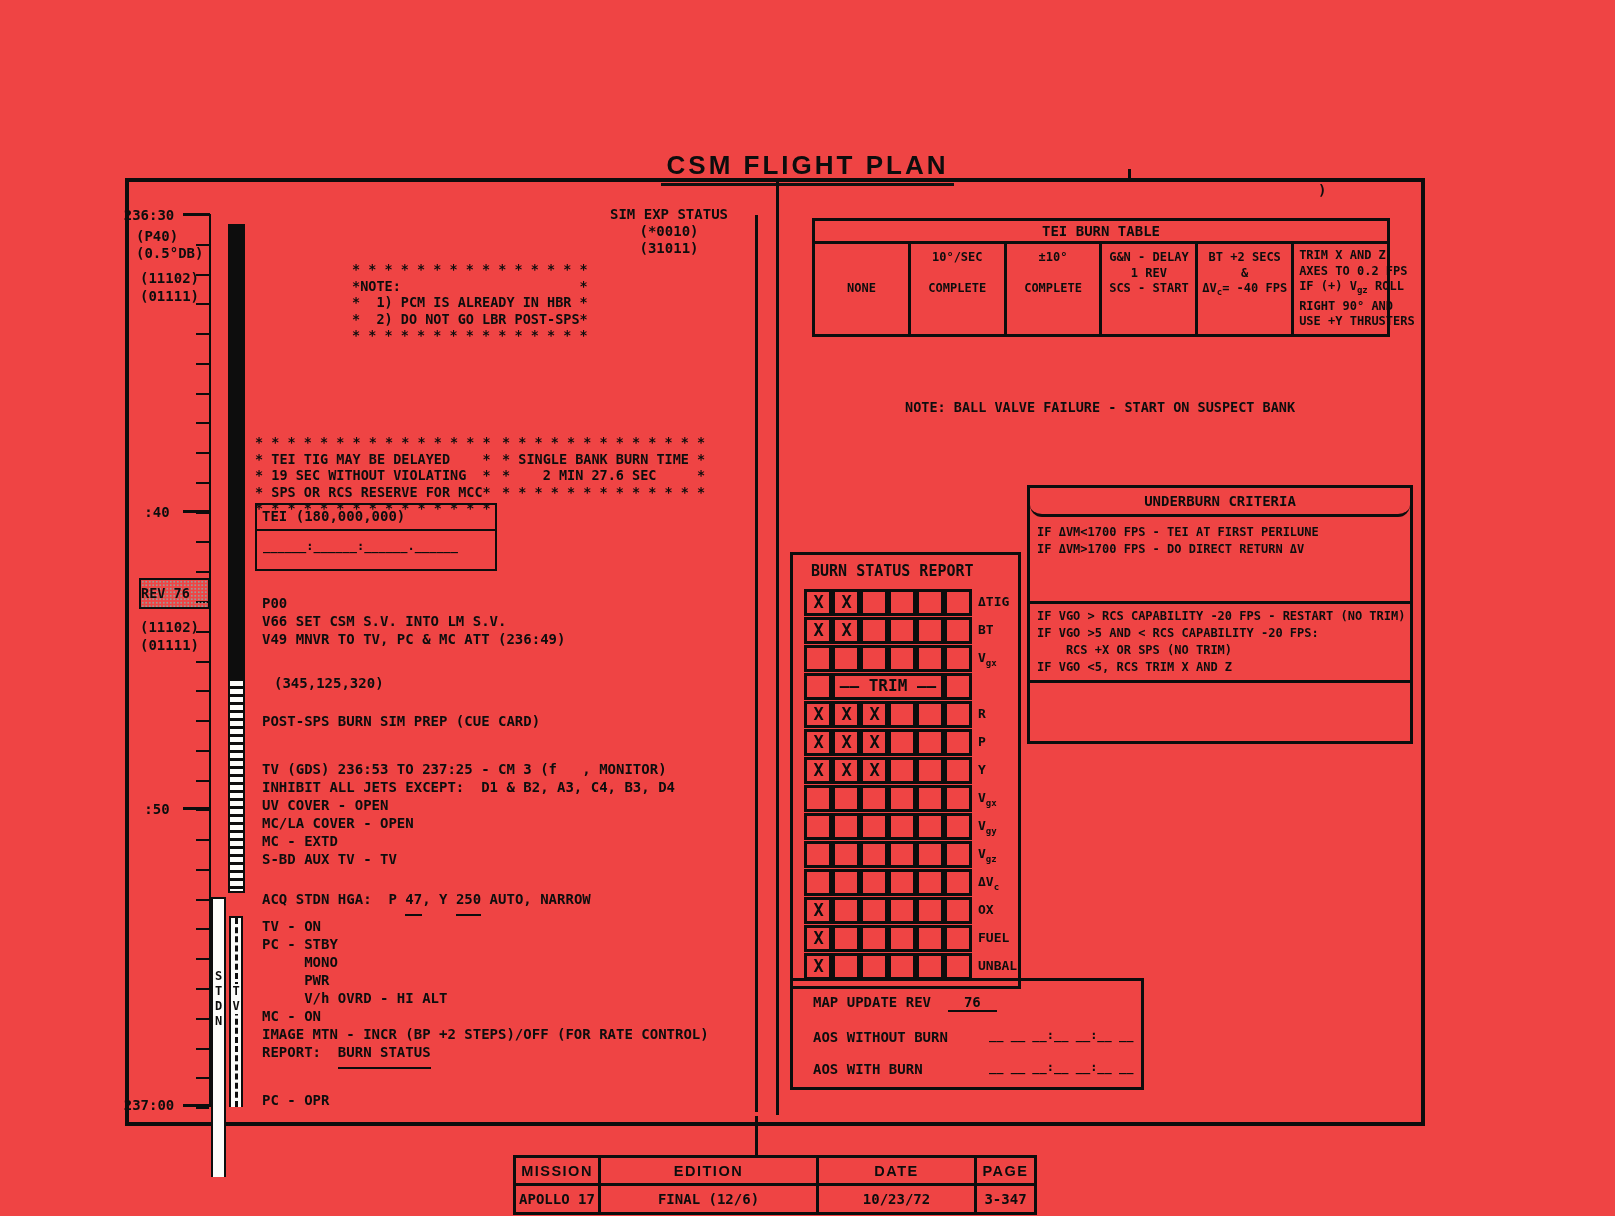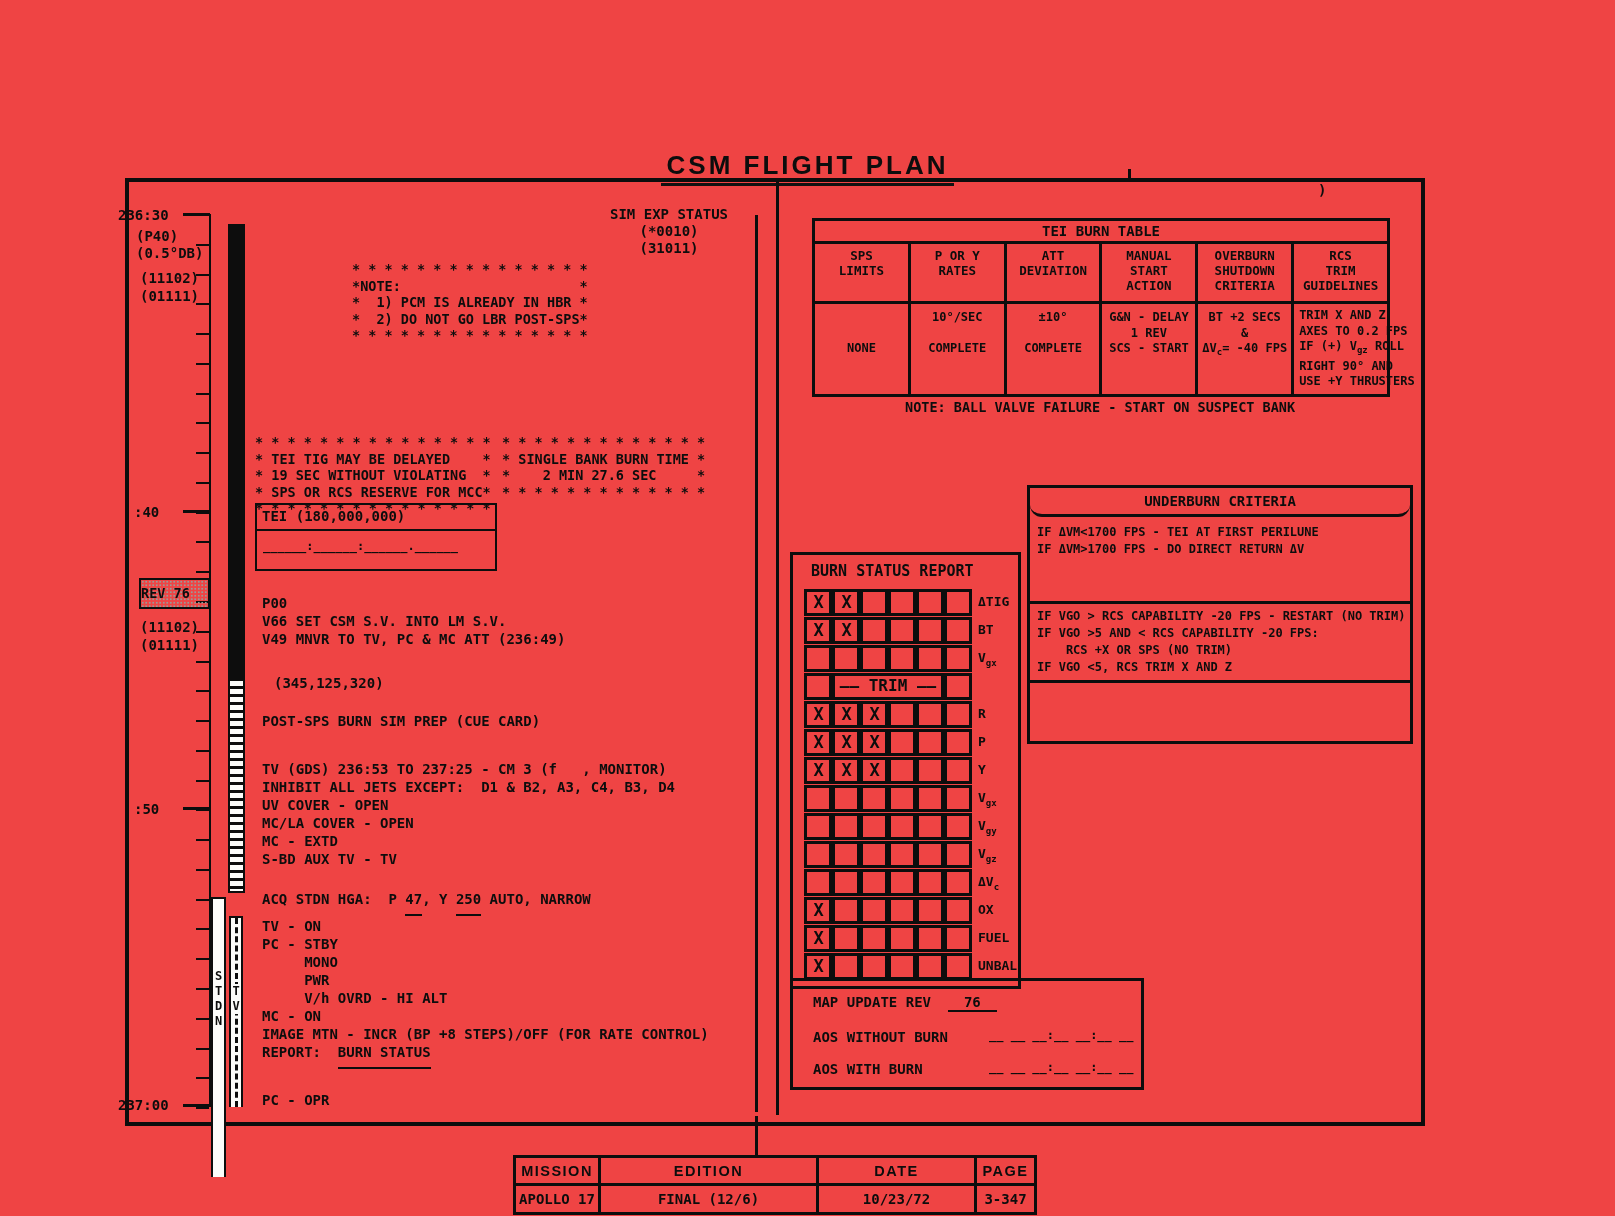--- a/index.html
+++ b/index.html
@@ -4,21 +4,21 @@
 <style>
   html,body{margin:0;padding:0;background:#e8e8e6;}
   .page{position:relative;width:1615px;height:1216px;background:#ef4444;color:#0d0d0d;
         font-family:"DejaVu Sans Mono","Liberation Mono",monospace;font-weight:bold;overflow:hidden;}
   .abs{position:absolute;}
   .pre{white-space:pre;}
   .t14{font-size:14px;line-height:18px;}
   .t135{font-size:13.5px;line-height:16.5px;}
   .t12{font-size:12px;line-height:17px;}
   .ctr{text-align:center;}
-  .rt{text-align:left;}
+  .rt{text-align:center;}
   .uline{border-bottom:2.5px solid #0d0d0d;padding-bottom:7px;}
   .page-title{font-family:"Liberation Sans","DejaVu Sans",sans-serif;font-weight:bold;font-size:26px;
               letter-spacing:3px;border-bottom:3px solid #111;padding:0 6px 3px 6px;}
   .outer{border:4px solid #0d0d0d;}
   .vline{background:#0d0d0d;}
   .hline{background:#0d0d0d;}
   .bar-solid{background:#0d0d0d;}
   .bar-hatch{border:2px solid #0d0d0d;background:repeating-linear-gradient(to bottom,#0d0d0d 0 3.5px,#fcfcfa 3.5px 8px);}
   .ticks{background:repeating-linear-gradient(to bottom,#0d0d0d 0 2px,transparent 2px 29.77px);}
   .rev-badge{border:2.5px solid #0d0d0d;background-image:radial-gradient(circle,#9a9a96 0.9px,transparent 1px);
@@ -137,46 +137,29 @@
 S-BD AUX TV - TV</div>
 
   <div class="abs t14 pre" style="left:262px;top:890px;"><span>ACQ STDN HGA:  P </span><span class="uline">47</span><span>, Y </span><span class="uline">250</span><span> AUTO, NARROW</span></div>
 
   <div class="abs t14 pre" style="left:262px;top:917px;">TV - ON
 PC - STBY
      MONO
      PWR
      V/h OVRD - HI ALT
 MC - ON
-IMAGE MTN - INCR (BP +8 STEPS)/OFF (FOR RATE CONTROL)</div>
+IMAGE MTN - INCR (BP +2 STEPS)/OFF (FOR RATE CONTROL)</div>
   <div class="abs t14 pre" style="left:262px;top:1043px;"><span>REPORT:  </span><span class="uline">BURN STATUS</span></div>
   <div class="abs t14" style="left:262px;top:1091px;">PC - OPR</div>
 
   <table class="bt abs" style="left:812px;top:218px;width:578px;">
     <tbody>
         <tr>
           <td colspan="6" class="bt-title">TEI BURN TABLE</td>
         </tr>
-    <tr style="height:60px;">
-      <td class="bt-head" style="width:68px;">SPS
-LIMITS</td>
-      <td class="bt-head" style="width:83px;">P OR Y
-RATES</td>
-      <td class="bt-head" style="width:82px;">ATT
-DEVIATION</td>
-      <td class="bt-head" style="width:90px;">MANUAL
-START
-ACTION</td>
-      <td class="bt-head" style="width:93px;">OVERBURN
-SHUTDOWN
-CRITERIA</td>
-      <td class="bt-head" style="width:162px;">RCS
-TRIM
-GUIDELINES</td>
-    </tr>
     <tr style="height:92px;">
       <td class="bt-cell" style="vertical-align:middle;">NONE</td>
       <td class="bt-cell" style="padding-top:6px;">10°/SEC
 
 COMPLETE</td>
       <td class="bt-cell" style="padding-top:6px;">±10°
 
 COMPLETE</td>
       <td class="bt-cell" style="padding-top:6px;">G&amp;N - DELAY
 1 REV

